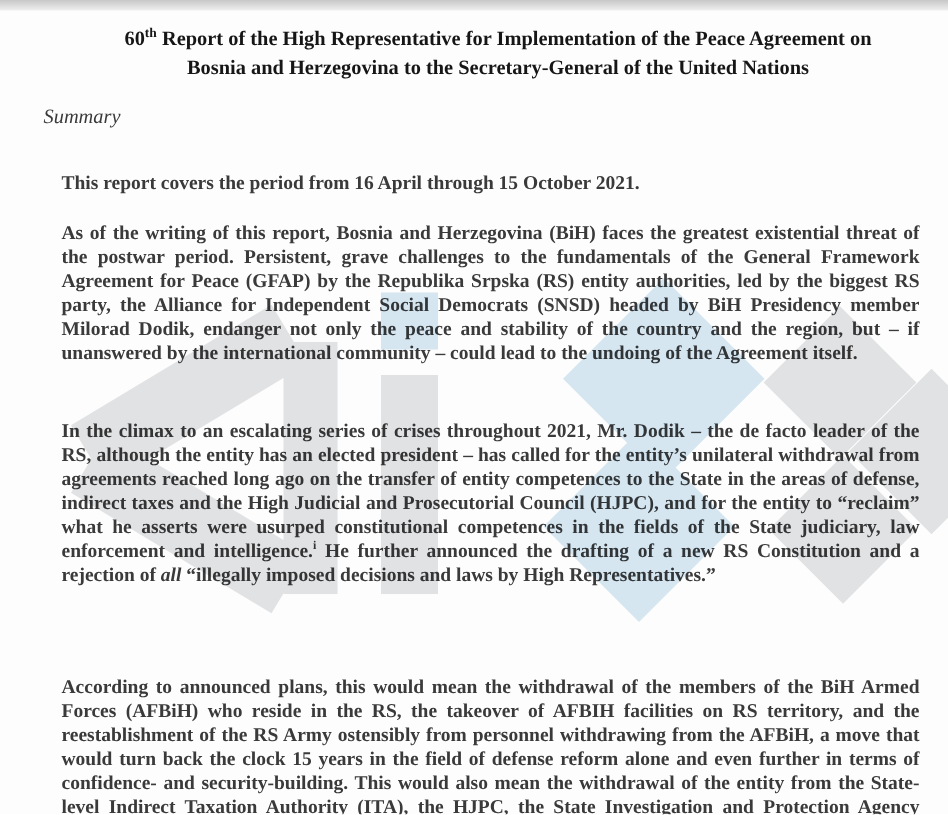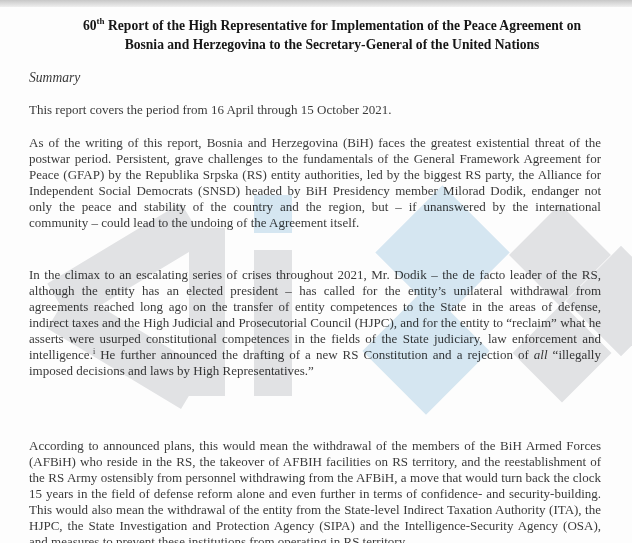--- a/index.html
+++ b/index.html
@@ -38,22 +38,22 @@
     position: absolute; top: 16px; left: 16px; width: 632px;
     text-align: center; font-weight: bold; color: #161616;
     font-size: 13.6px; line-height: 19px; z-index: 1;
   }
   .doc-title sup { font-size: 9px; line-height: 0; }
   .summary-heading {
     position: absolute; top: 70px; left: 29px;
     font-style: italic; font-size: 13.6px; color: #3a3a3a; z-index: 1; text-align: center;
   }
   .para {
-    position: absolute; left: 29px; width: 572px; margin: 0;
-    font-size: 13px; line-height: 16px; text-align: justify; z-index: 1;
+    position: absolute; left: 29px; width: 572px; margin: 12px;
+    font-size: 13px; line-height: 16px; text-align: justify; z-index: 1; font-weight: bold;
   }
   .para.p1 { top: 102px; text-align: left; }
   .para.p2 { top: 135px; }
   .para.p3 { top: 267px; }
   .para.p4 { top: 438px; }
   .para sup.fn { font-size: 8px; line-height: 0; }
   .para em { font-style: italic; }
 </style>
 </head>
 <body>

